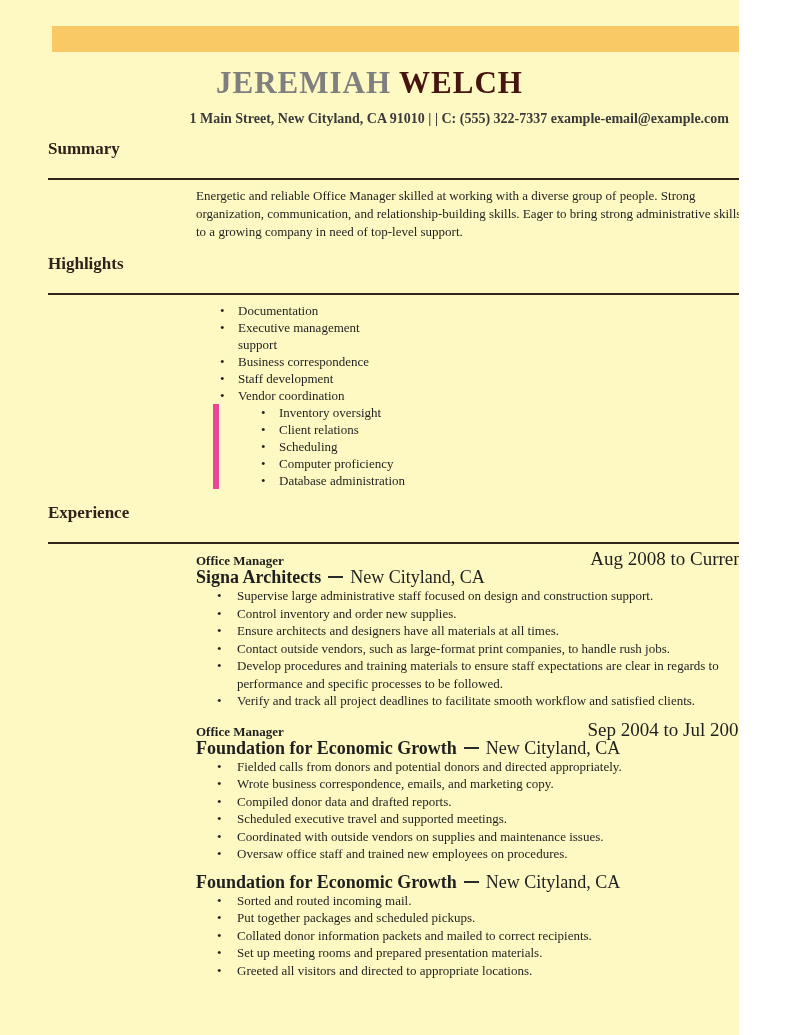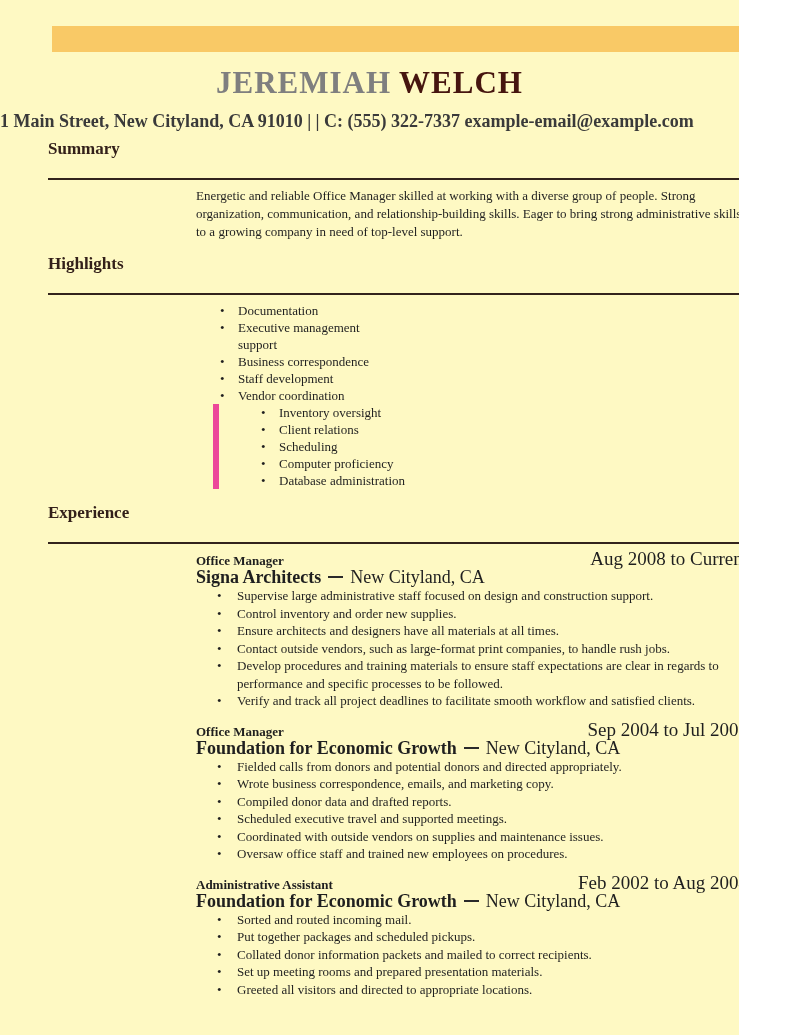--- a/index.html
+++ b/index.html
@@ -9,22 +9,22 @@
     color:#1f1f1f; overflow:hidden;
   }
   .banner { position:absolute; left:52px; top:26px; width:695px; height:26px; background:#f9c966; }
   .name {
     position:absolute; top:66px; left:0; right:0; text-align:center;
     font-size:31px; font-weight:bold; letter-spacing:1px; line-height:34px;
   }
   .name .first { color:#7f7f7f; margin-right:8px; }
   .name .last  { color:#46150f; }
   .contact {
-    position:absolute; top:111px; left:0; right:16px; text-align:left;
-    font-size:18px; font-weight:bold; color:#3a3a3a;
+    position:absolute; top:111px; left:0; right:10px; text-align:right;
+    font-size:14px; font-weight:bold; color:#3a3a3a;
   }
   .content { position:absolute; top:139px; left:48px; width:700px; }
   .sec-head {
     font-size:17px; font-weight:bold; color:#33201a; line-height:20px;
     border-bottom:2px solid #33241d; padding-bottom:19px;
   }
   
   .summary-text {
     margin:7px 0 13px 148px; width:550px; font-size:13px; line-height:18px;
   }
@@ -115,24 +115,20 @@
           <ul class="bullets">
             <li class="">Fielded calls from donors and potential donors and directed appropriately.</li>
             <li class="">Wrote business correspondence, emails, and marketing copy.</li>
             <li class="">Compiled donor data and drafted reports.</li>
             <li class="">Scheduled executive travel and supported meetings.</li>
             <li class="">Coordinated with outside vendors on supplies and maintenance issues.</li>
             <li class="">Oversaw office staff and trained new employees on procedures.</li>
           </ul>
         </div>
         <div class="job">
-          <div class="job-head">
-            <span class="job-title">Administrative Assistant</span>
-            <span class="job-dates">Feb 2002 to Aug 2004</span>
-          </div>
           <div class="job-sub"><span class="company">Foundation for Economic Growth</span><span class="sep"></span><span class="location">New Cityland, CA</span></div>
           <ul class="bullets">
             <li class="">Sorted and routed incoming mail.</li>
             <li class="">Put together packages and scheduled pickups.</li>
             <li class="">Collated donor information packets and mailed to correct recipients.</li>
             <li class="">Set up meeting rooms and prepared presentation materials.</li>
             <li class="">Greeted all visitors and directed to appropriate locations.</li>
           </ul>
         </div>
       </div>

